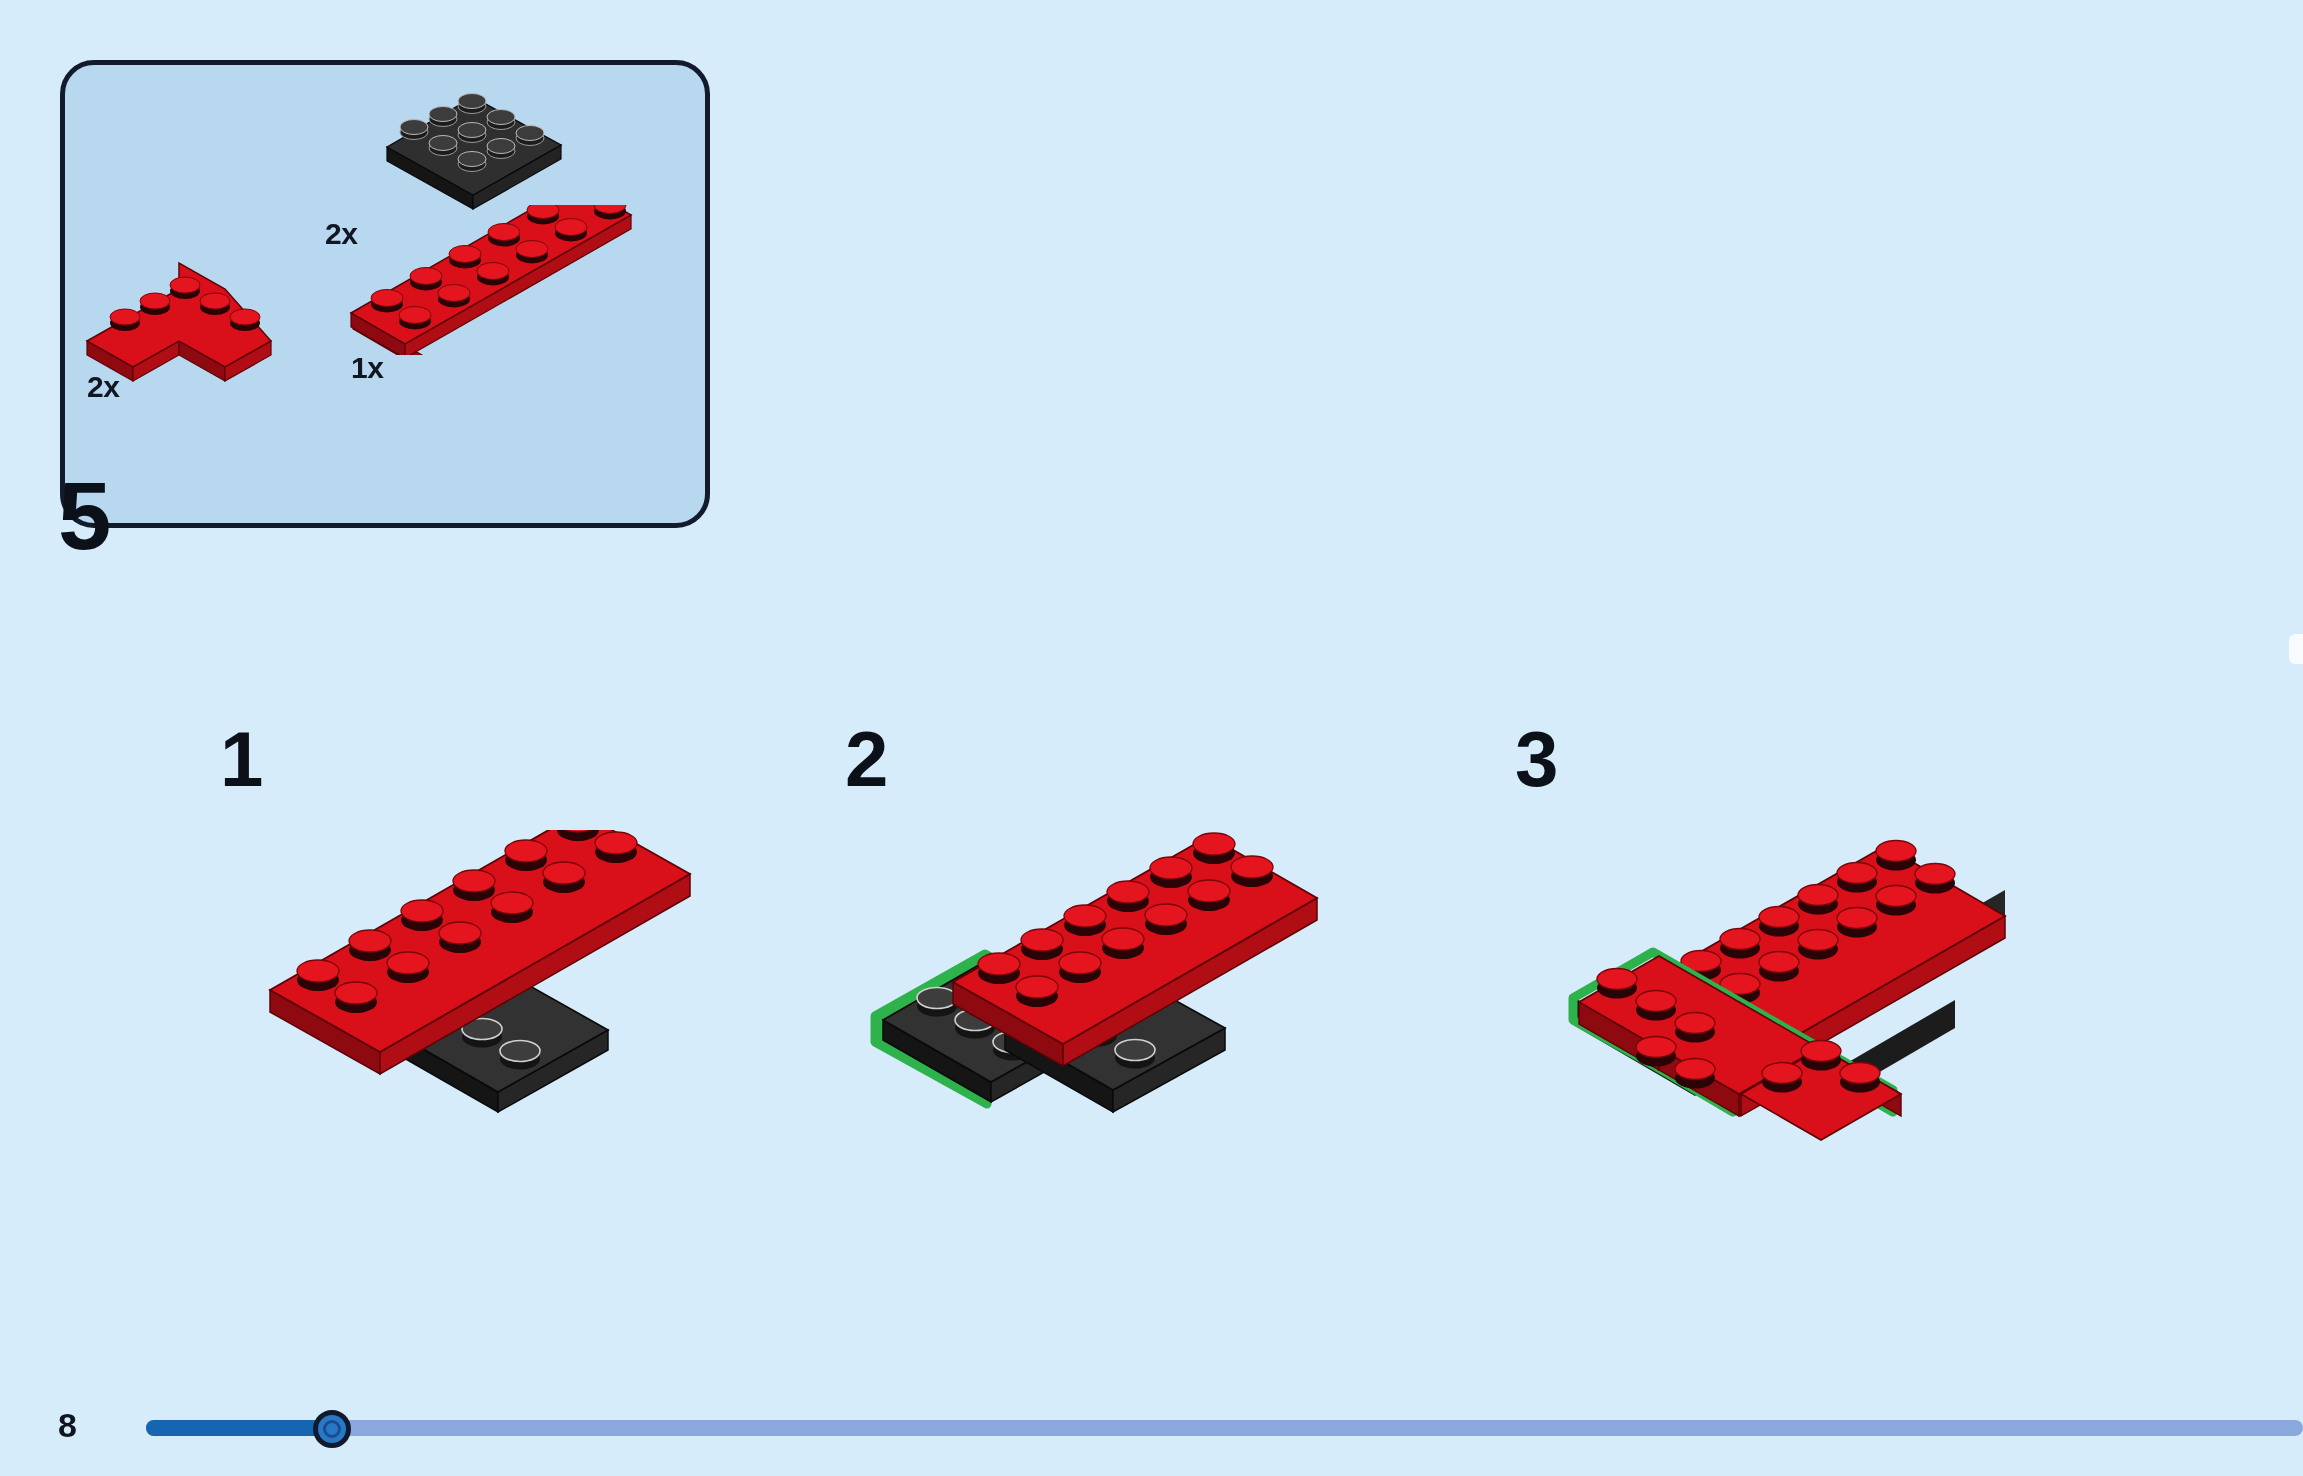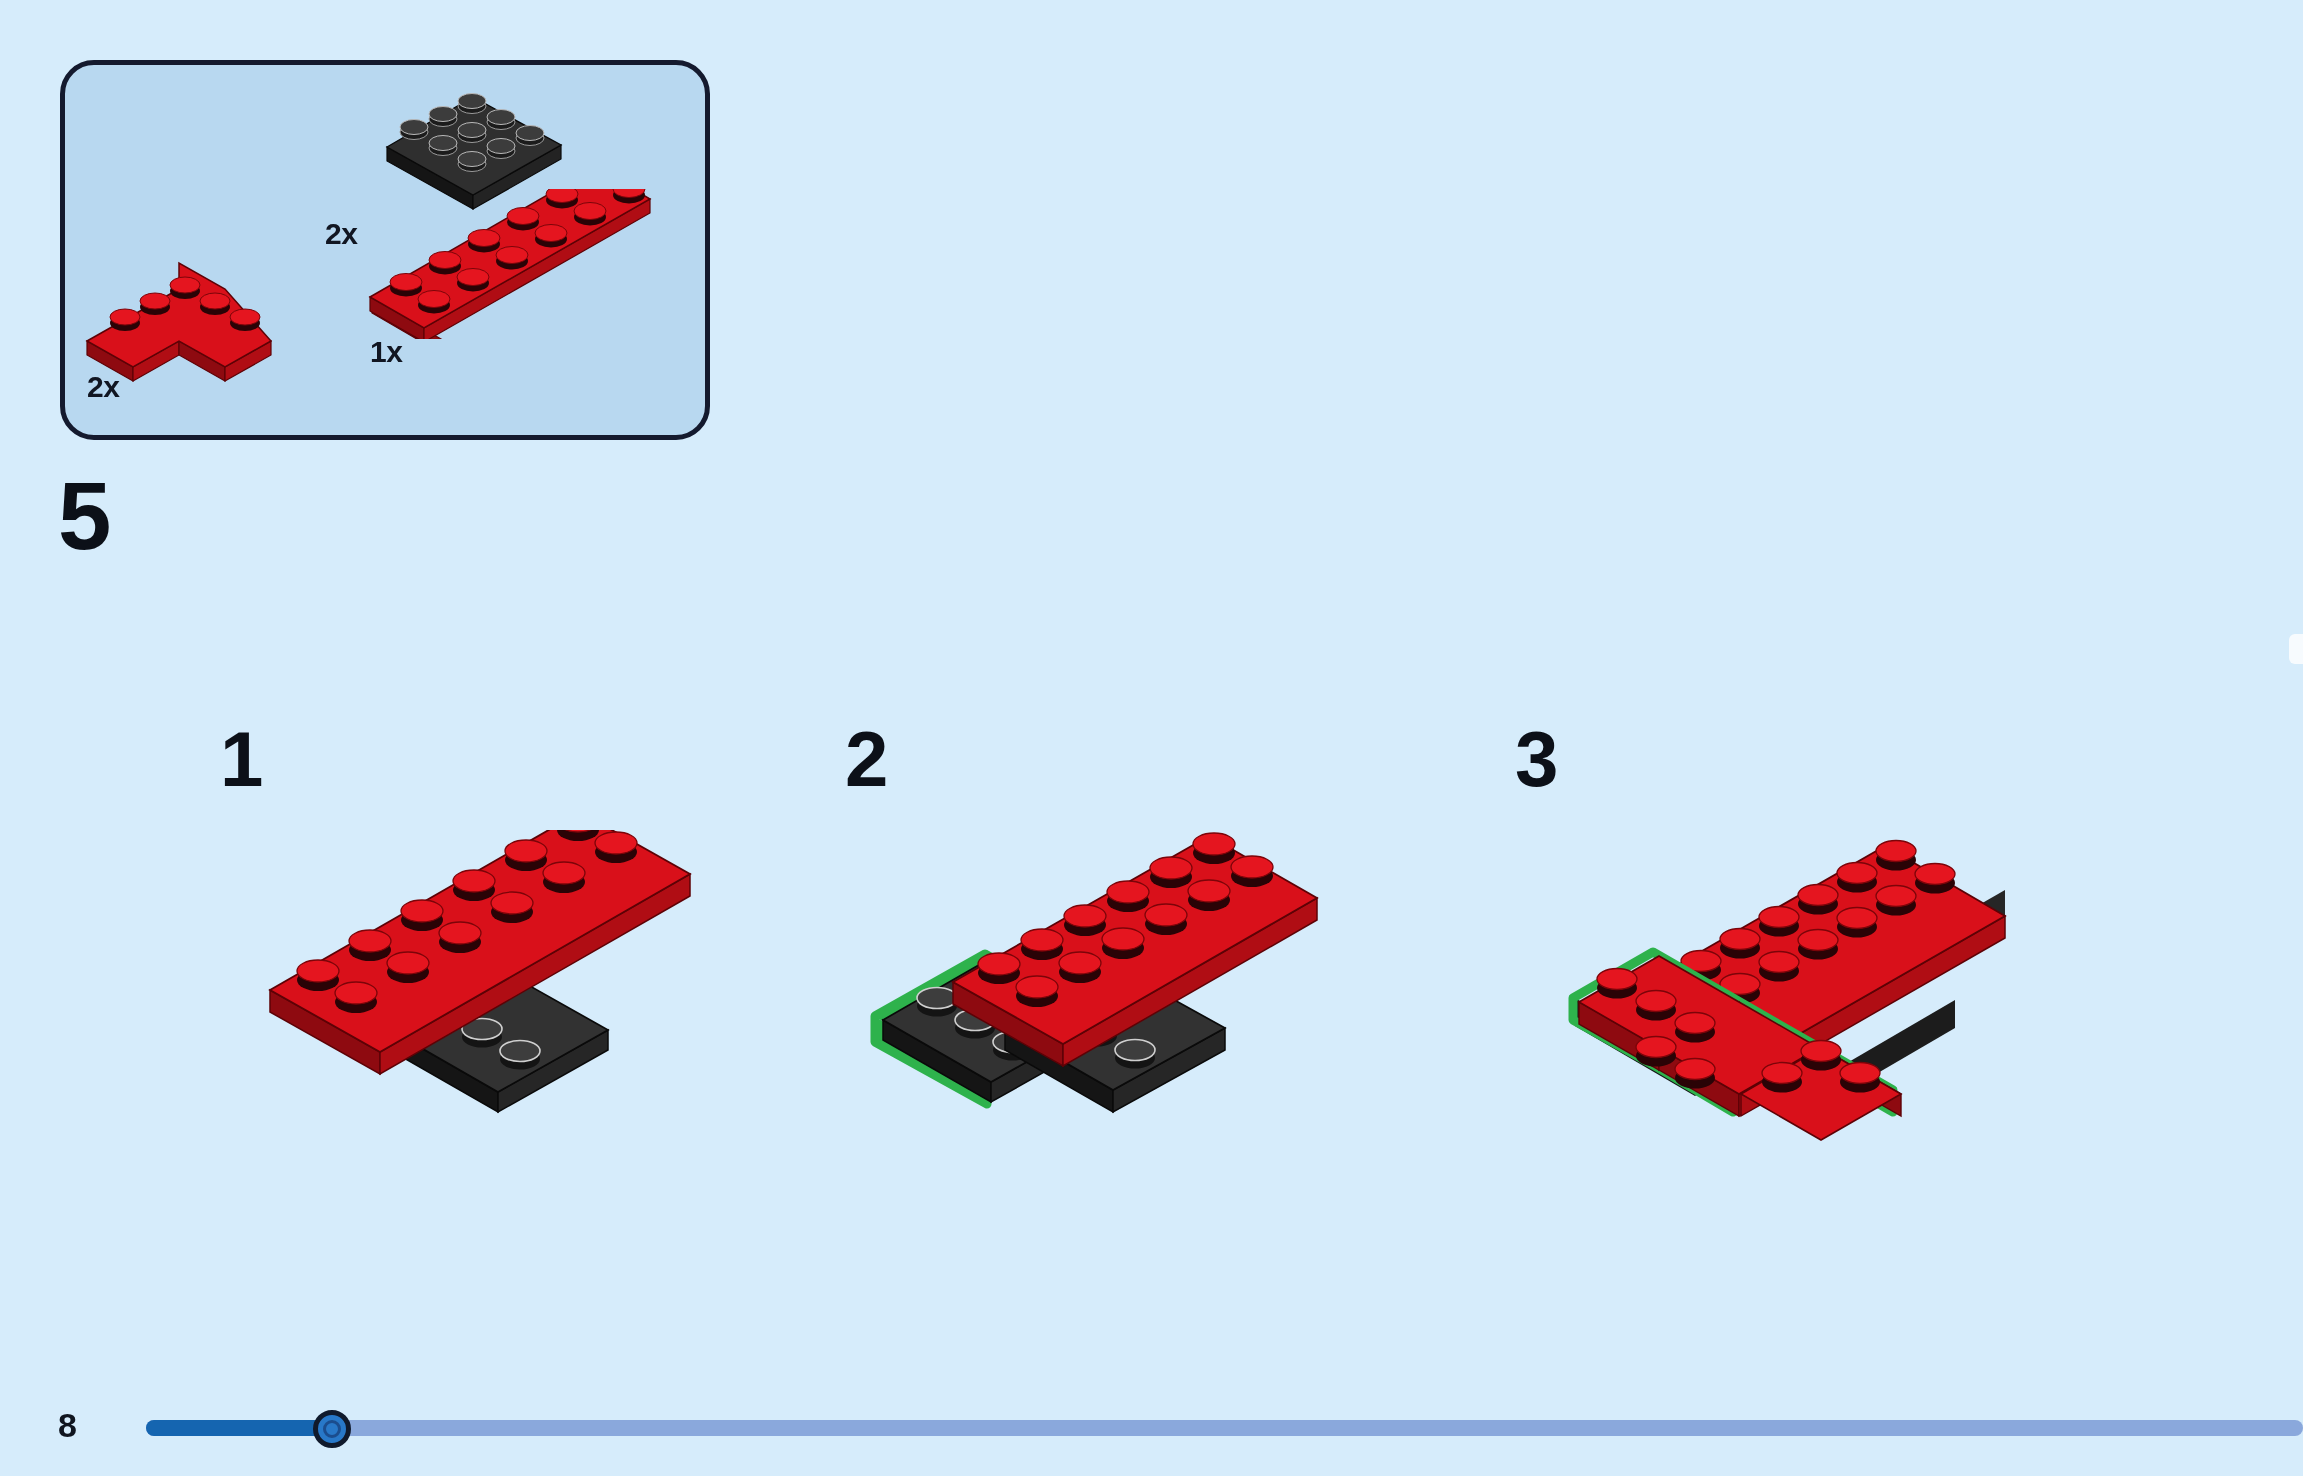--- a/index.html
+++ b/index.html
@@ -6,21 +6,21 @@
   body{
     width:2303px;height:1476px;
     background:#d6ecfb;
     font-family:"Liberation Sans","DejaVu Sans",sans-serif;
     overflow:hidden;position:relative;
   }
   .stage{position:absolute;inset:0;}
 
   
   #parts-callout{
-    position:absolute;left:60px;top:60px;width:650px;height:380px;
+    position:absolute;left:60px;top:60px;width:650px;height:468px;
     background:#b8d8f0;
     border:5px solid #141a2e;
     border-radius:34px;
     box-sizing:border-box;
   }
   .part-slot{position:absolute;}
   .qty-label{
     position:absolute;
     font-size:30px;font-weight:700;color:#111622;
     letter-spacing:-0.5px;white-space:nowrap;
@@ -178,21 +178,21 @@
             </g>
           <g transform="translate(170,78)">
               <ellipse rx="15" ry="8" fill="#2a0306"></ellipse>
               <ellipse cy="-6" rx="15" ry="8" fill="#e5151f" stroke="#7c0409" stroke-width="1"></ellipse>
             </g>
         </g>
       </svg>
       <div class="qty-label" style="left:12px;top:125px;">2x</div>
     </div>
 
-    <div class="part-slot" style="left:278px;top:124px;margin-left:19px;">
+    <div class="part-slot" style="left:278px;top:140px;">
       <svg width="300" height="150" viewBox="0 0 300 150">
 
         <path d="M10 110 L110 168 L110 182 L10 124 Z" fill="#8e0a10" stroke="#5d0206" stroke-width="1.2"></path>
         <path d="M10 110 L10 124 L10 124 Z" fill="#8e0a10"></path>
         <path d="M8 108 L62 139 L62 153 L8 122 Z" fill="#8e0a10" stroke="#5d0206" stroke-width="1.2"></path>
         <path d="M62 139 L288 10 L288 24 L62 153 Z" fill="#b00d14" stroke="#5d0206" stroke-width="1.2"></path>
 
         <path d="M8 108 L234 -22 L288 10 L62 139 Z" fill="#d9101a" stroke="#5d0206" stroke-width="1.5"></path>
 
         <g>

